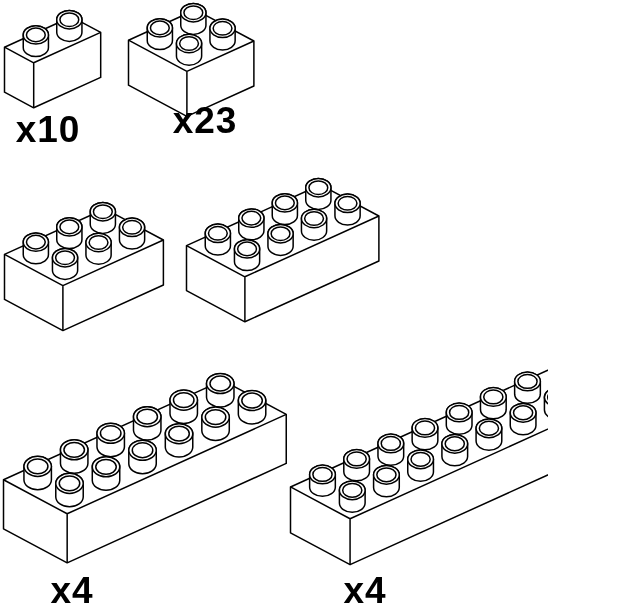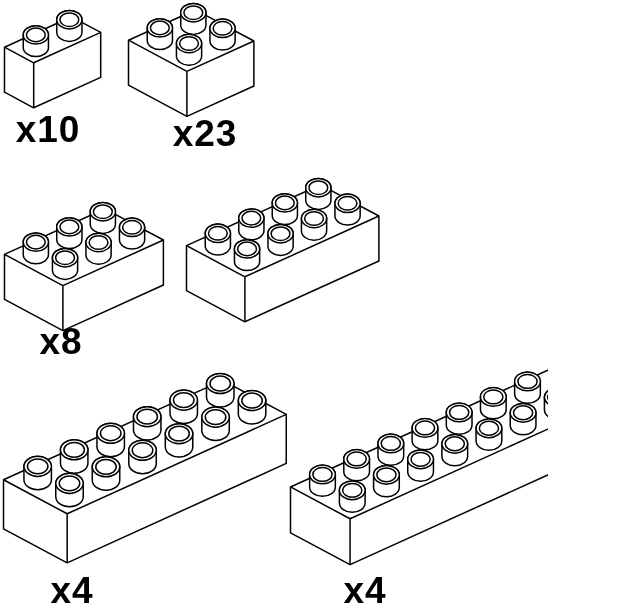--- a/index.html
+++ b/index.html
@@ -306,18 +306,17 @@
         </g>
         <g>
           <path fill="#ffffff" stroke="#000000" stroke-width="1.5" stroke-linejoin="round" stroke-linecap="round" d="M48.91,3.37 L48.91,16.12 A12.852,9.383999999999999 0 0 0 74.61,16.12 L74.61,3.37 A12.852,9.383999999999999 0 0 0 48.91,3.37 Z"></path>
           <ellipse fill="#ffffff" stroke="#000000" stroke-width="1.5" stroke-linejoin="round" stroke-linecap="round" cx="61.76" cy="3.37" rx="12.852" ry="9.383999999999999"></ellipse>
           <ellipse fill="none" stroke="#000000" stroke-width="1.5" cx="61.76" cy="3.37" rx="9.588000000000001" ry="6.936"></ellipse>
         </g>
       </svg>
     </figure>
 
   <div class="count-label" style="left:48px;  top:111px;">x10</div>
-  <div class="count-label" style="left:205px; top:115px;">x23</div>
-  <div class="count-label" style="left:61px;  top:323px;">x8</div>
+  <div class="count-label" style="left:205px; top:102px;">x23</div>
   <div class="count-label" style="left:72px;  top:572px;">x4</div>
   <div class="count-label" style="left:365px; top:572px;">x4</div>
 
 </div>
 
 </body></html>

